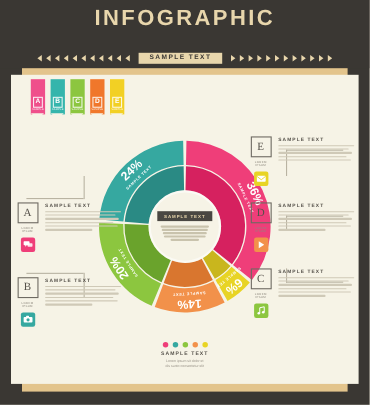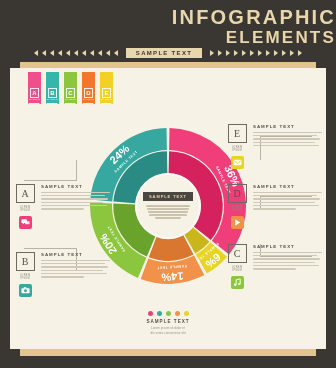--- a/index.html
+++ b/index.html
@@ -8,21 +8,21 @@
     background:#3a3733;
     font-family:"Liberation Sans", sans-serif;
     position:relative;
   }
   
   .header{
     position:absolute;left:0;top:0;width:336px;height:62px;
     background:#3a3733;
   }
   .title-line{
-    text-align:right;color:#e8d6ac;
+    text-align:center;color:#e8d6ac;
     font-weight:bold;letter-spacing:2.2px;
   }
   .title-1{font-size:20px;line-height:20px;padding-top:7px;}
   .title-2{font-size:17px;line-height:17px;padding-top:2px;}
   .sample-row{
     position:absolute;left:0;top:47px;width:336px;height:12px;
     display:flex;align-items:center;justify-content:center;
   }
   .arrows{display:flex;gap:4px;align-items:center;}
   .arr{width:0;height:0;border-top:3px solid transparent;border-bottom:3px solid transparent;}
@@ -96,21 +96,20 @@
   .dot{width:5px;height:5px;border-radius:50%;}
   .foot-title{font-size:4.6px;font-weight:bold;color:#55514a;letter-spacing:1px;}
   .foot-sub{font-size:3.2px;color:#9a948a;line-height:5px;margin-top:2px;}
   .pct-label{font-weight:bold;fill:#ffffff;}
 </style>
 </head>
 <body>
 
 <div class="header">
   <div class="title-line title-1">INFOGRAPHIC</div>
-  <div class="title-line title-2">ELEMENTS</div>
   <div class="sample-row">
     <div class="arrows" id="arrows-left">
         <div class="arr arr-l"></div>
         <div class="arr arr-l"></div>
         <div class="arr arr-l"></div>
         <div class="arr arr-l"></div>
         <div class="arr arr-l"></div>
         <div class="arr arr-l"></div>
         <div class="arr arr-l"></div>
         <div class="arr arr-l"></div>

